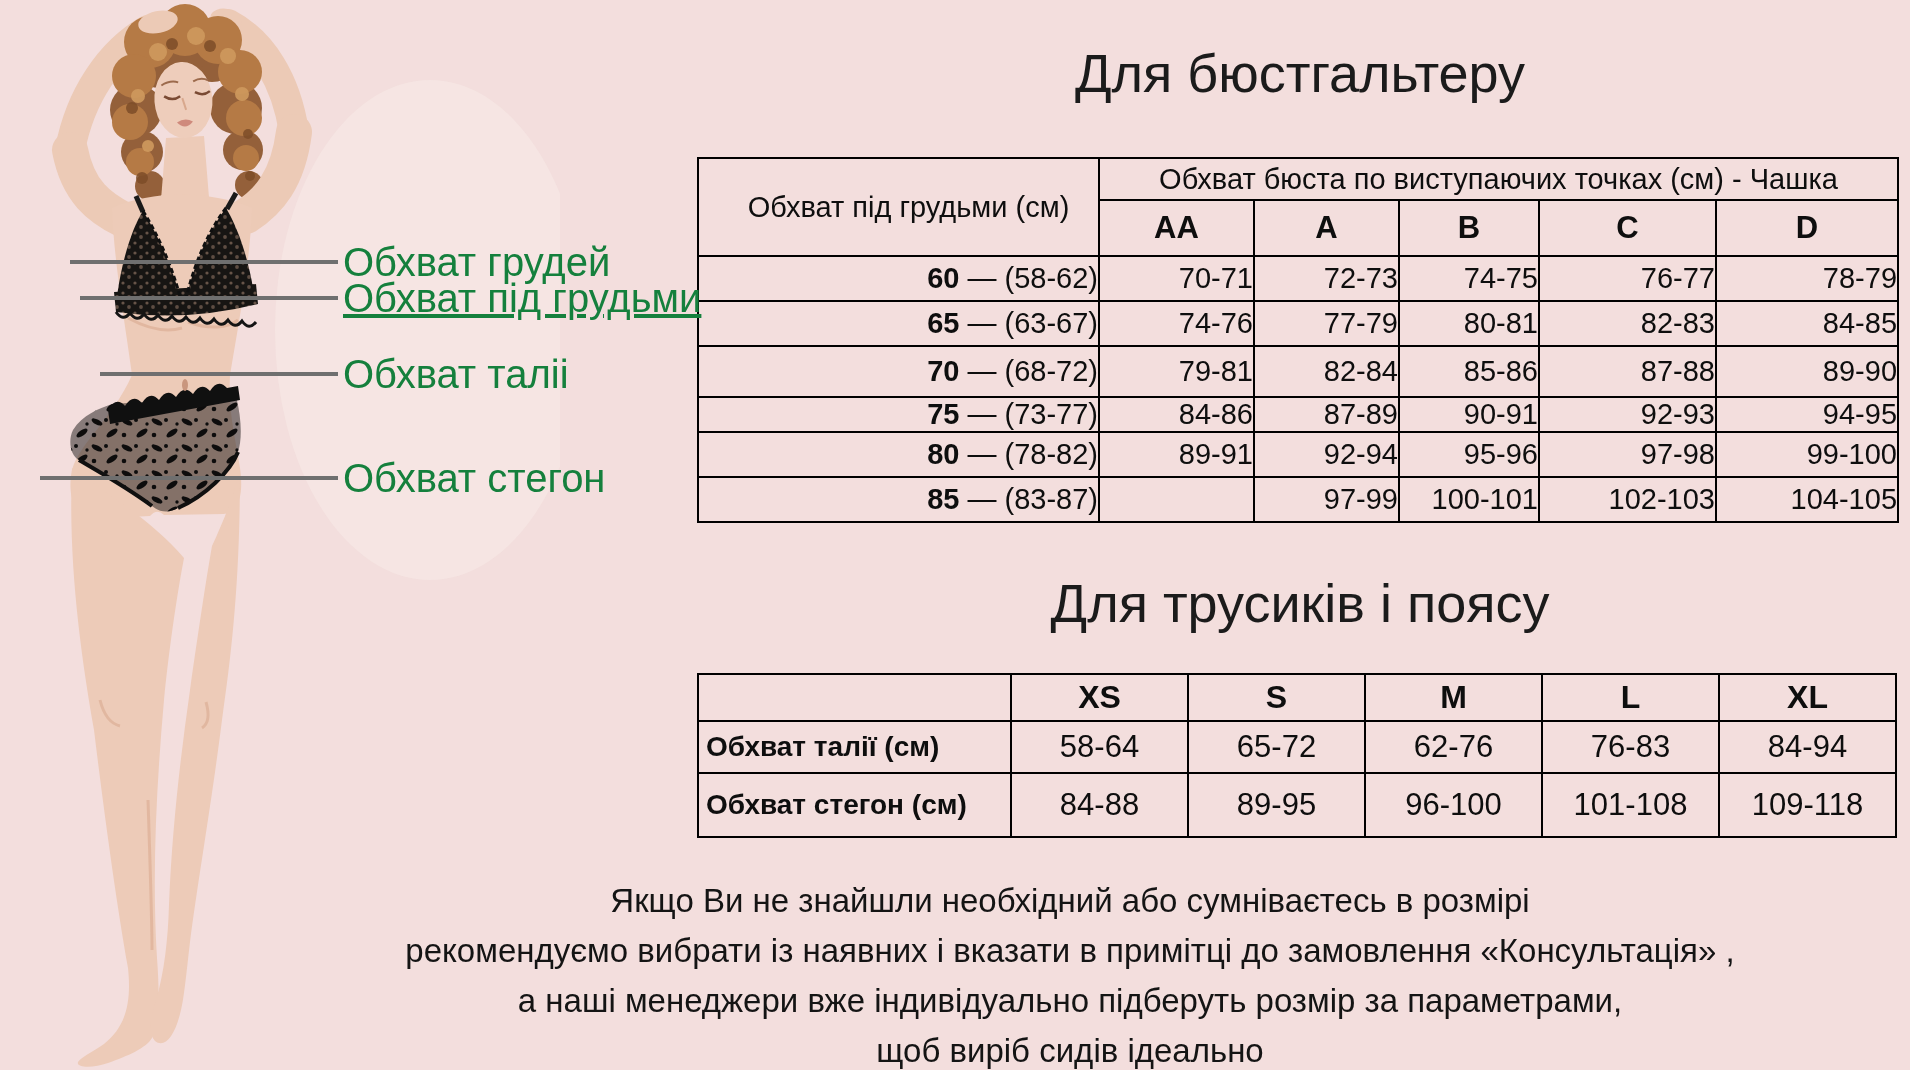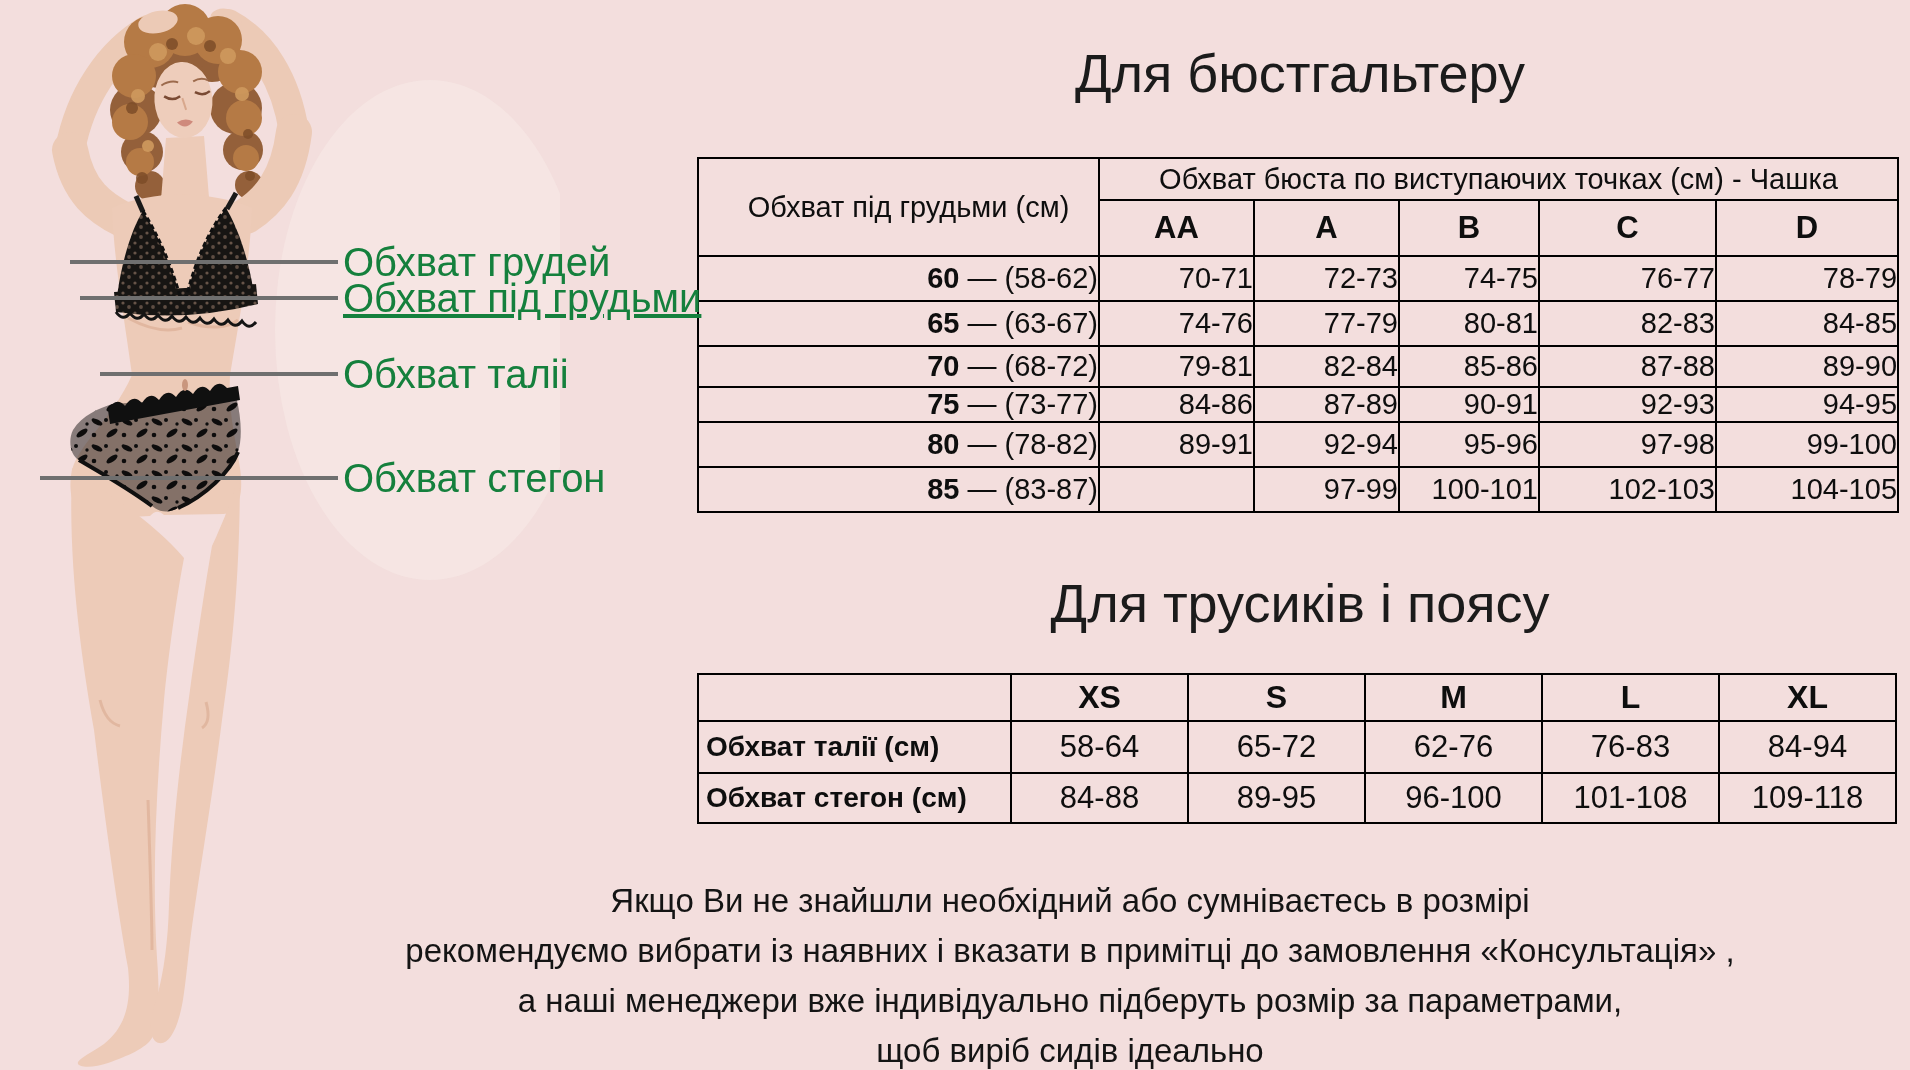--- a/index.html
+++ b/index.html
@@ -215,21 +215,21 @@
         <td>78-79</td>
       </tr>
       <tr style="height:45px;">
         <td class="size-cell"><span class="sz">65</span><span>— (63-67)</span></td>
         <td>74-76</td>
         <td>77-79</td>
         <td>80-81</td>
         <td>82-83</td>
         <td>84-85</td>
       </tr>
-      <tr style="height:41px;">
+      <tr style="height:51px;">
         <td class="size-cell"><span class="sz">70</span><span>— (68-72)</span></td>
         <td>79-81</td>
         <td>82-84</td>
         <td>85-86</td>
         <td>87-88</td>
         <td>89-90</td>
       </tr>
       <tr style="height:33px;">
         <td class="size-cell"><span class="sz">75</span><span>— (73-77)</span></td>
         <td>84-86</td>
@@ -280,21 +280,21 @@
     </thead>
     <tbody>
       <tr style="height:52px;">
         <td class="rowlab">Обхват талії (см)</td>
         <td>58-64</td>
         <td>65-72</td>
         <td>62-76</td>
         <td>76-83</td>
         <td>84-94</td>
       </tr>
-      <tr style="height:50px;">
+      <tr style="height:64px;">
         <td class="rowlab">Обхват стегон (см)</td>
         <td>84-88</td>
         <td>89-95</td>
         <td>96-100</td>
         <td>101-108</td>
         <td>109-118</td>
       </tr>
     </tbody>
   </table>
 

